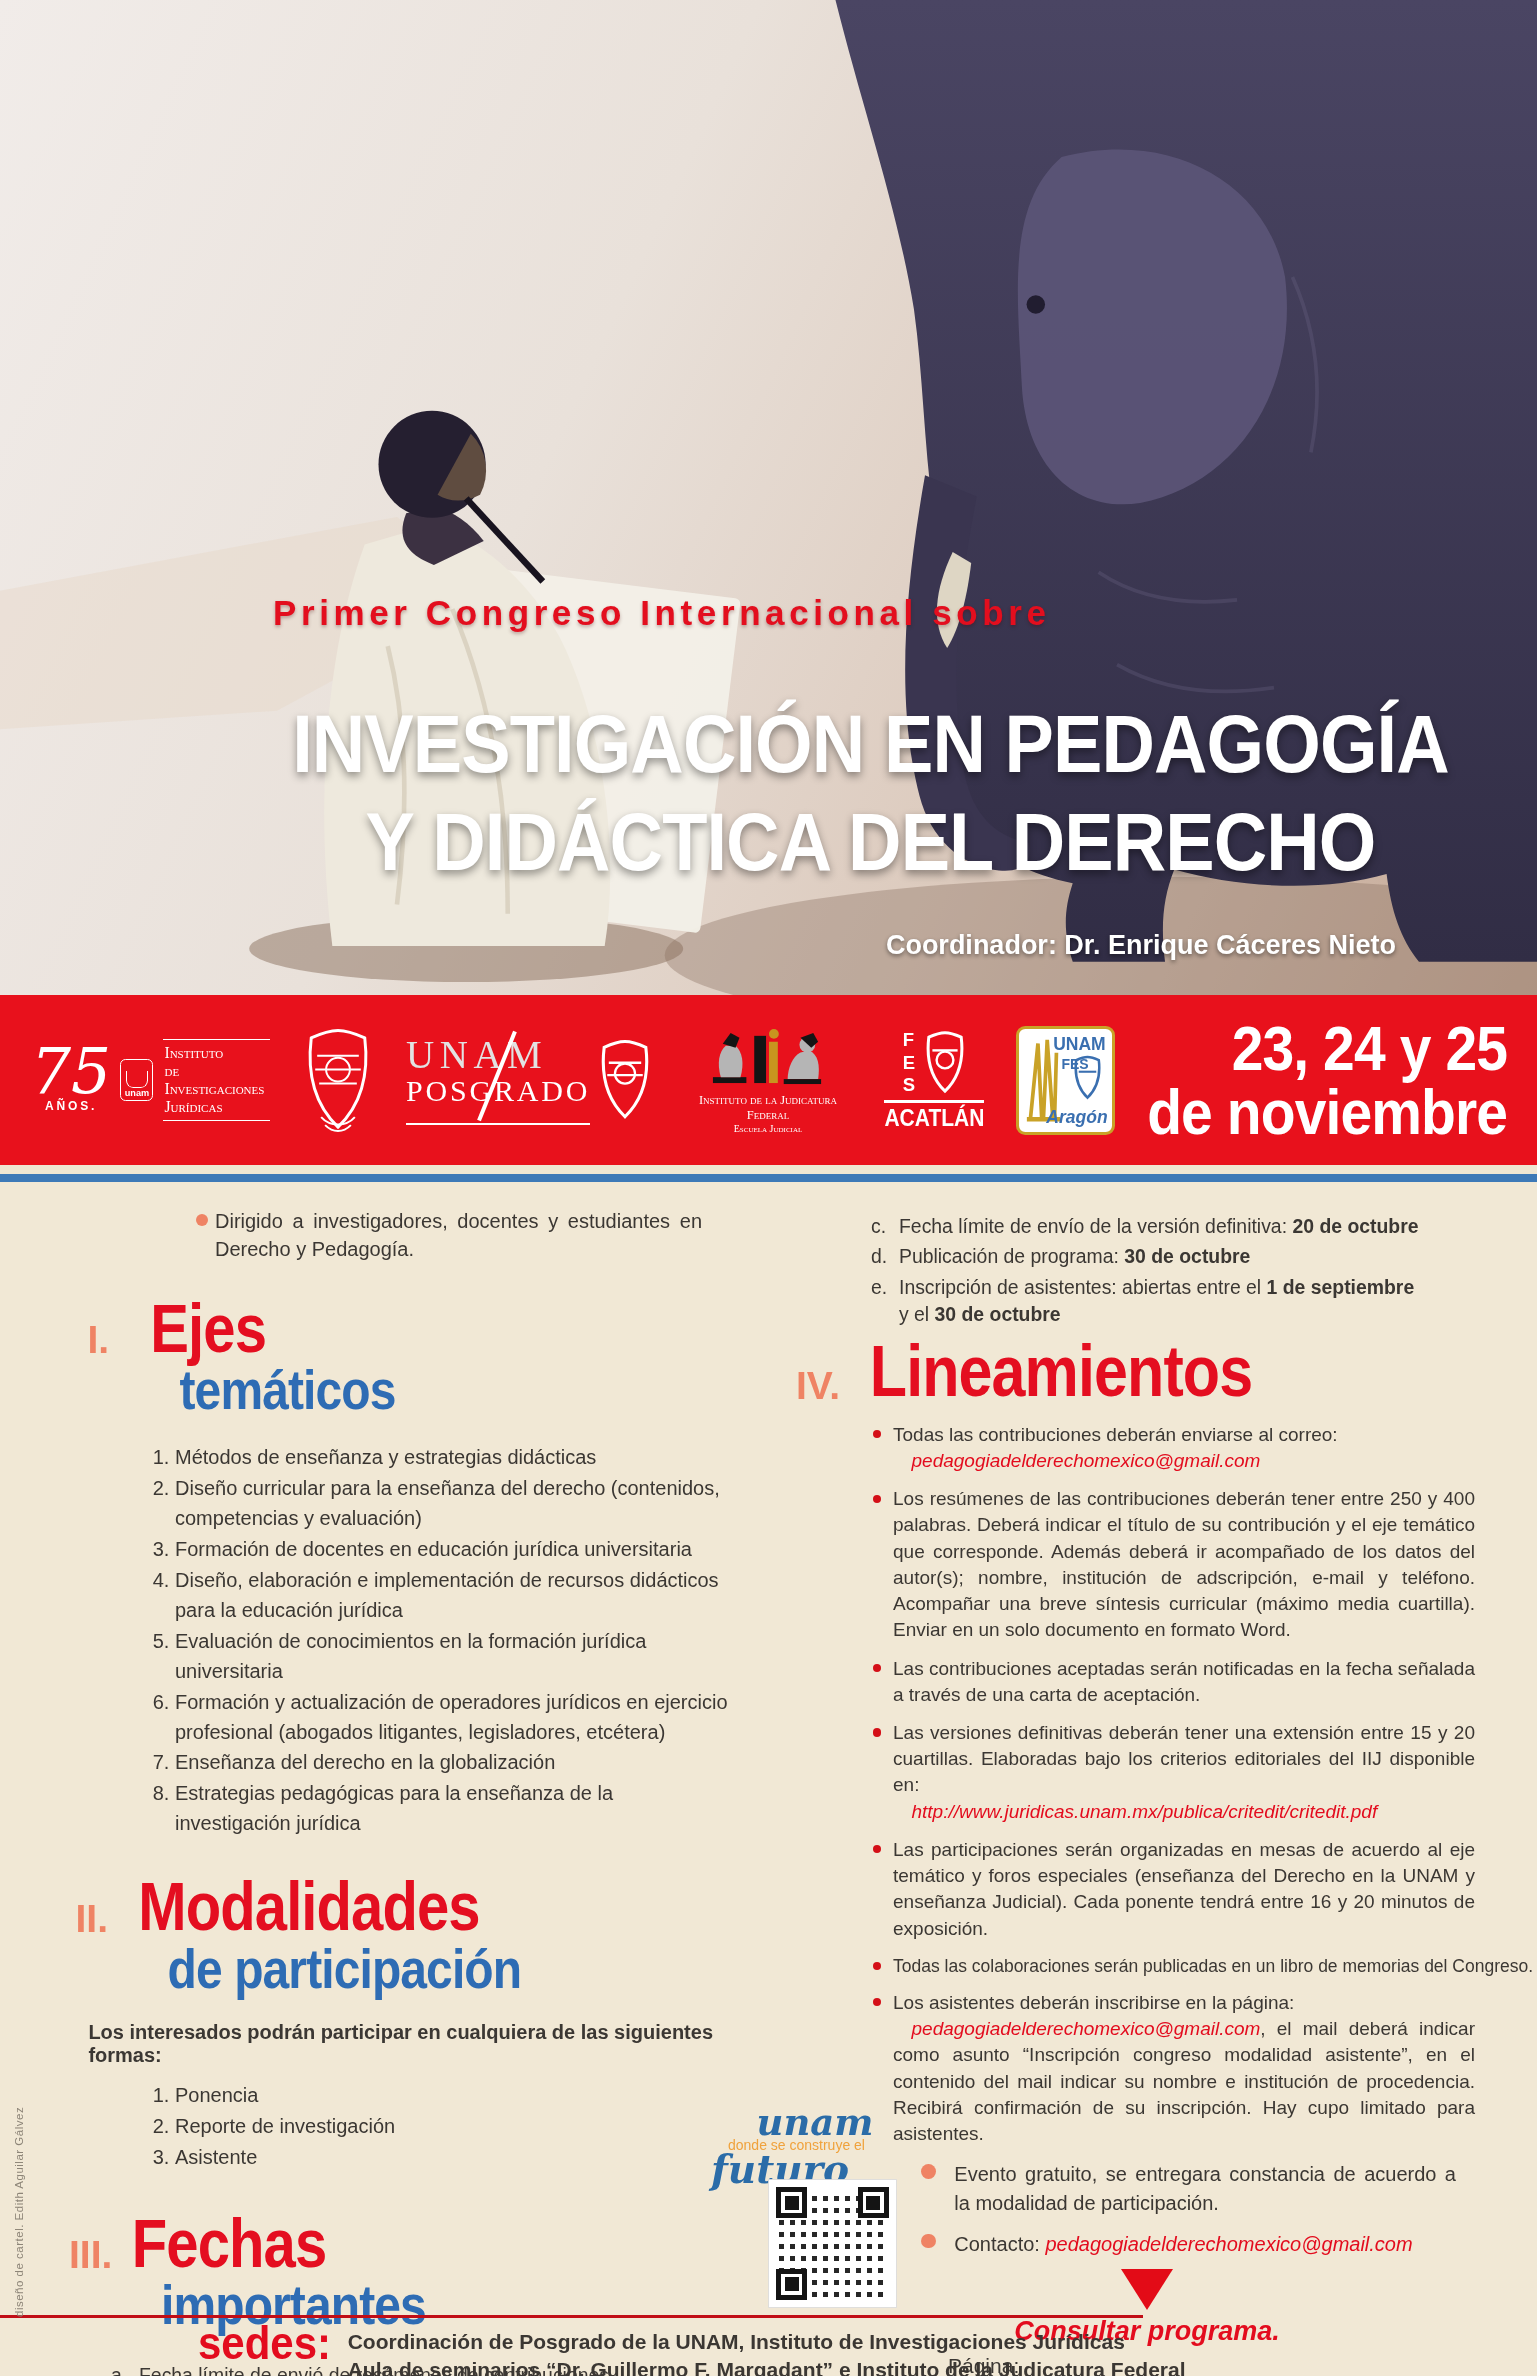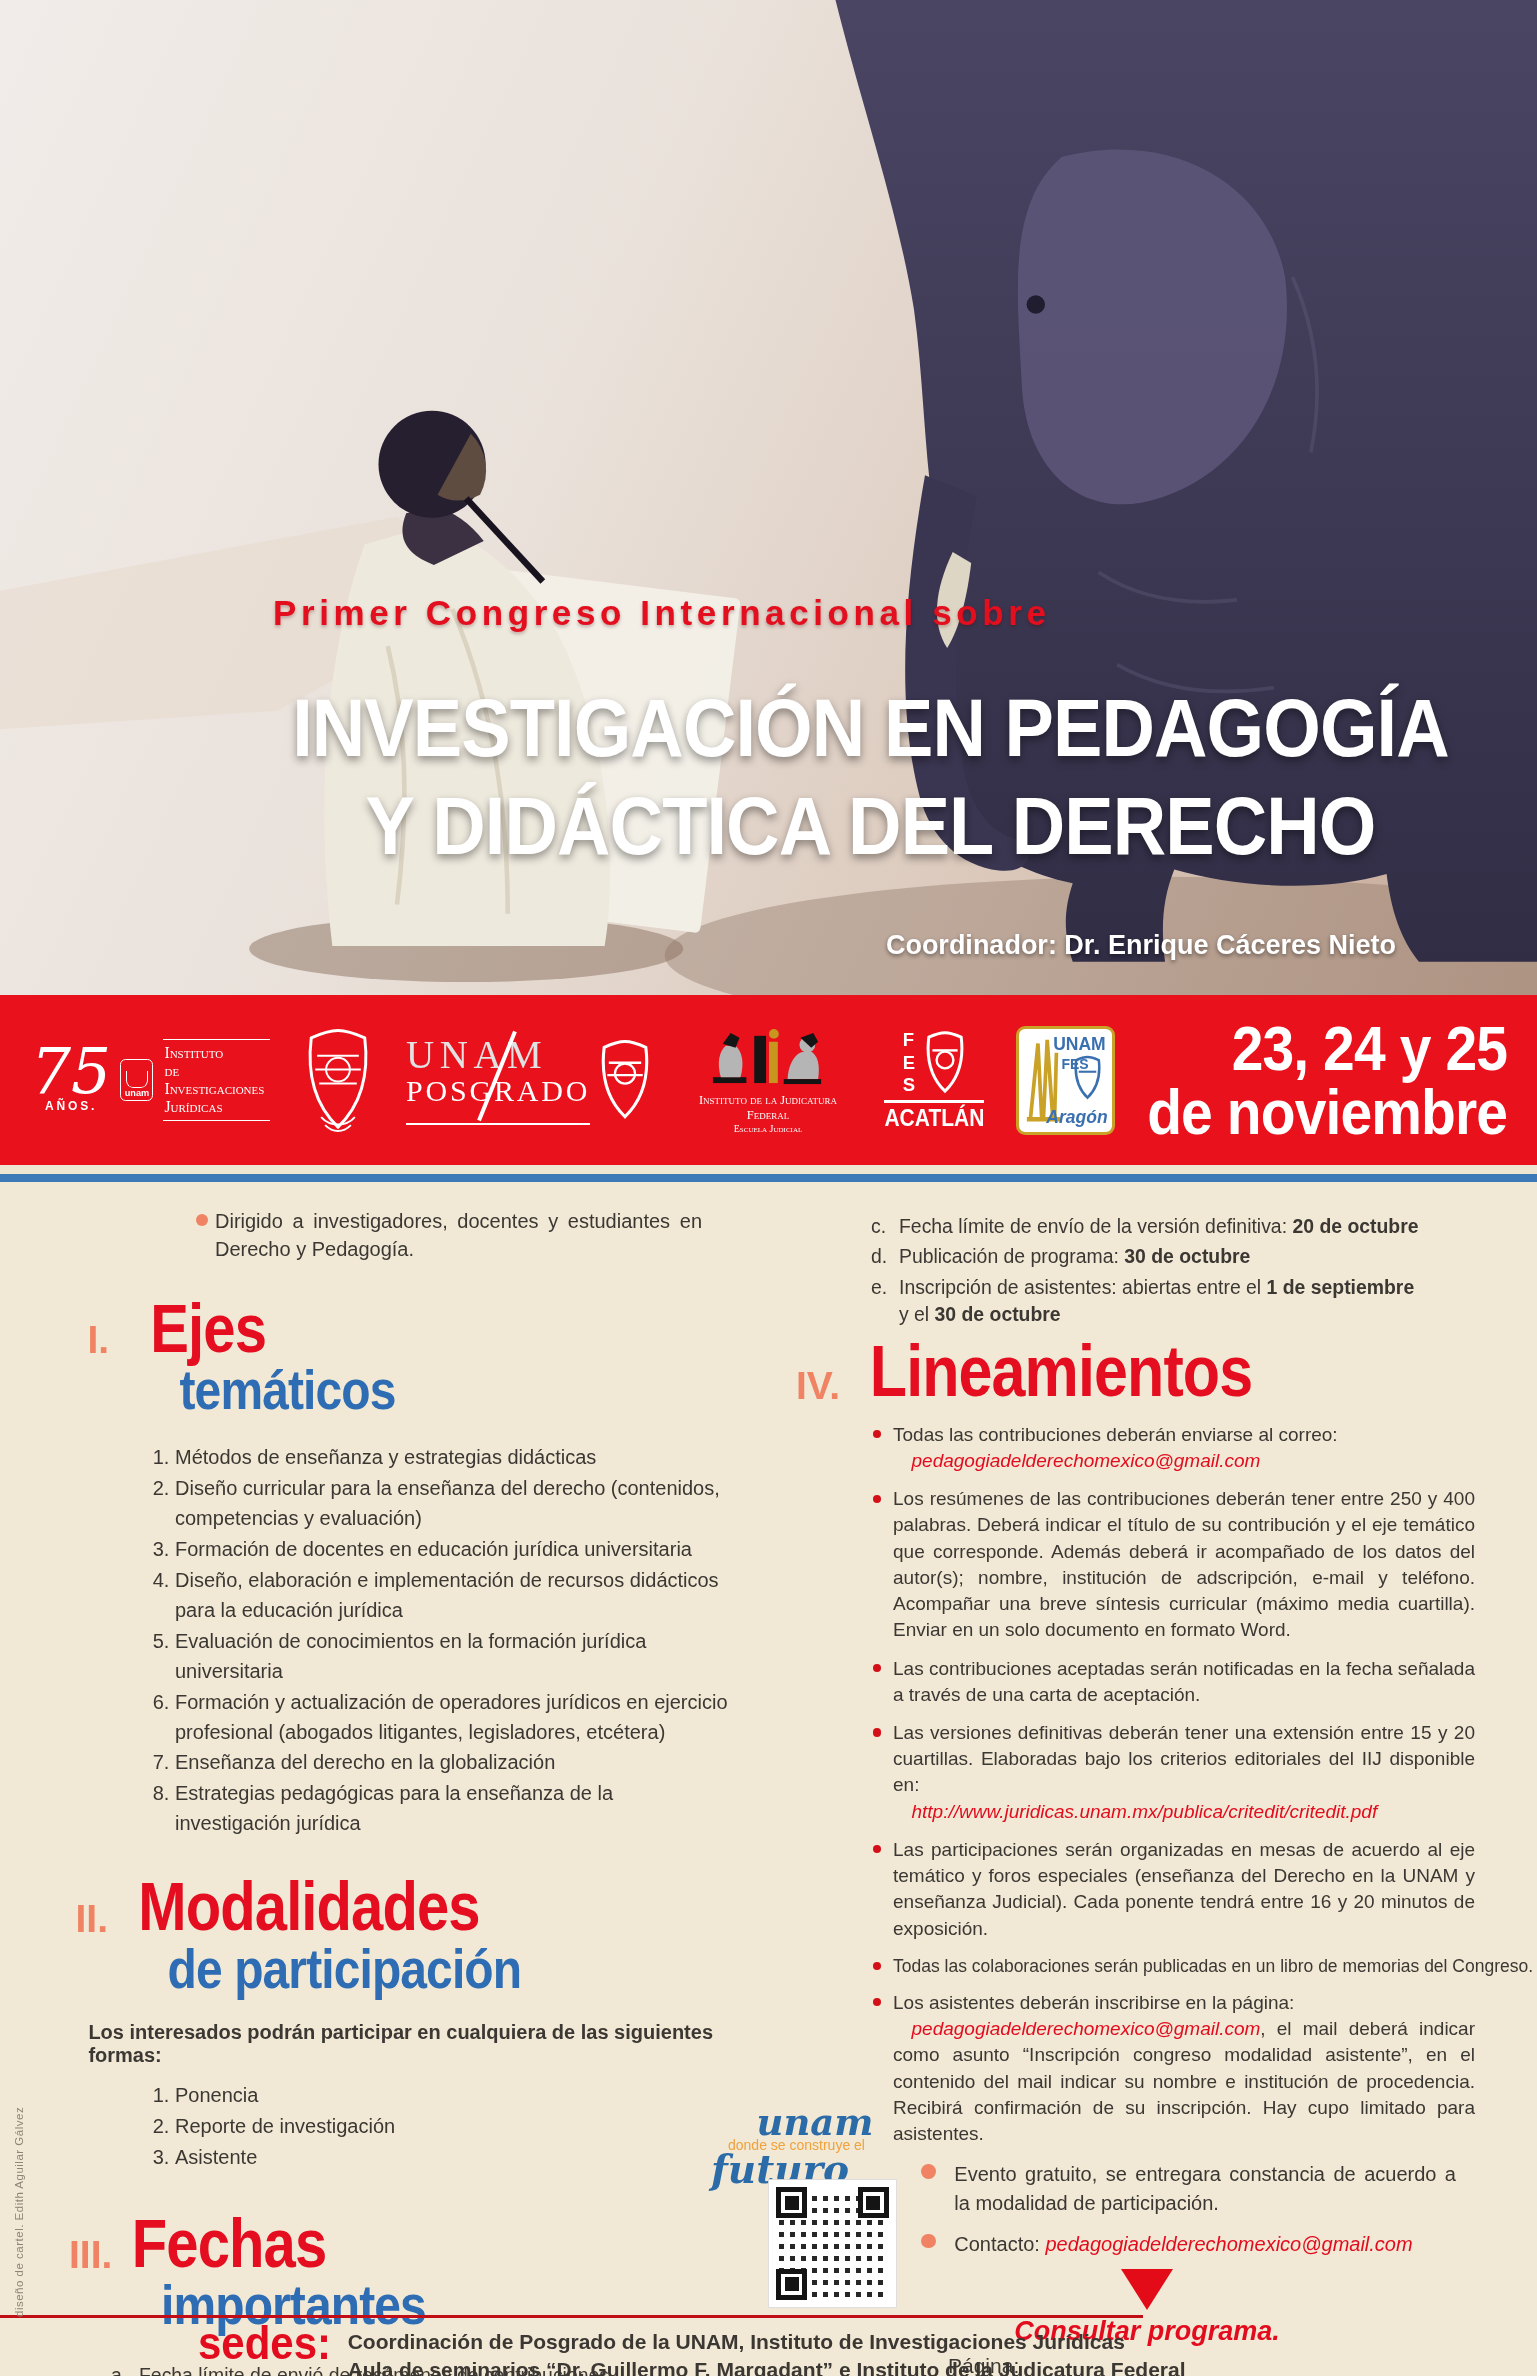--- a/index.html
+++ b/index.html
@@ -5,21 +5,21 @@
   html,body{margin:0;padding:0;background:#777;}
   #poster{position:relative;width:1538px;height:2377px;margin:0 auto;overflow:hidden;
           background:#f1e8d5;font-family:"Liberation Sans",sans-serif;color:#3b3733;}
 
   
   .photo{position:absolute;left:0;top:0;width:1538px;height:995px;
          background:linear-gradient(115deg,#f1ece9 0%,#e9e1da 38%,#dccabd 68%,#c3a795 100%);}
   .photo svg{position:absolute;inset:0;width:100%;height:100%;}
   .title-red{position:absolute;left:273px;top:593px;font-size:35px;font-weight:bold;color:#e30e1e;
              letter-spacing:4.6px;white-space:nowrap;text-shadow:0 1.8px 3.7px rgba(70,0,0,.3);z-index:3;}
-  .title-white{position:absolute;left:266px;top:680px;width:1209px;text-align:center;z-index:3;}
+  .title-white{position:absolute;left:266px;top:696px;width:1209px;text-align:center;z-index:3;}
   .title-white .tw{font-size:74px;font-weight:bold;color:#ffffff;letter-spacing:-0.9px;line-height:1.33;
                    white-space:nowrap;text-shadow:0 2.8px 8.3px rgba(0,0,0,.4);
                    display:block;transform:scaleY(1.1);}
   .coordinator{position:absolute;right:142px;top:930px;font-size:27px;font-weight:bold;color:#fff;
                text-shadow:0 1.8px 4.6px rgba(0,0,0,.45);z-index:3;}
 
   
   .banner{position:absolute;left:0;top:995px;width:1538px;height:170px;background:#e8111c;
           display:flex;align-items:center;gap:32px;padding:0 31px;box-sizing:border-box;color:#fff;}
   .lg-iij{display:flex;align-items:center;gap:9.2px;}

